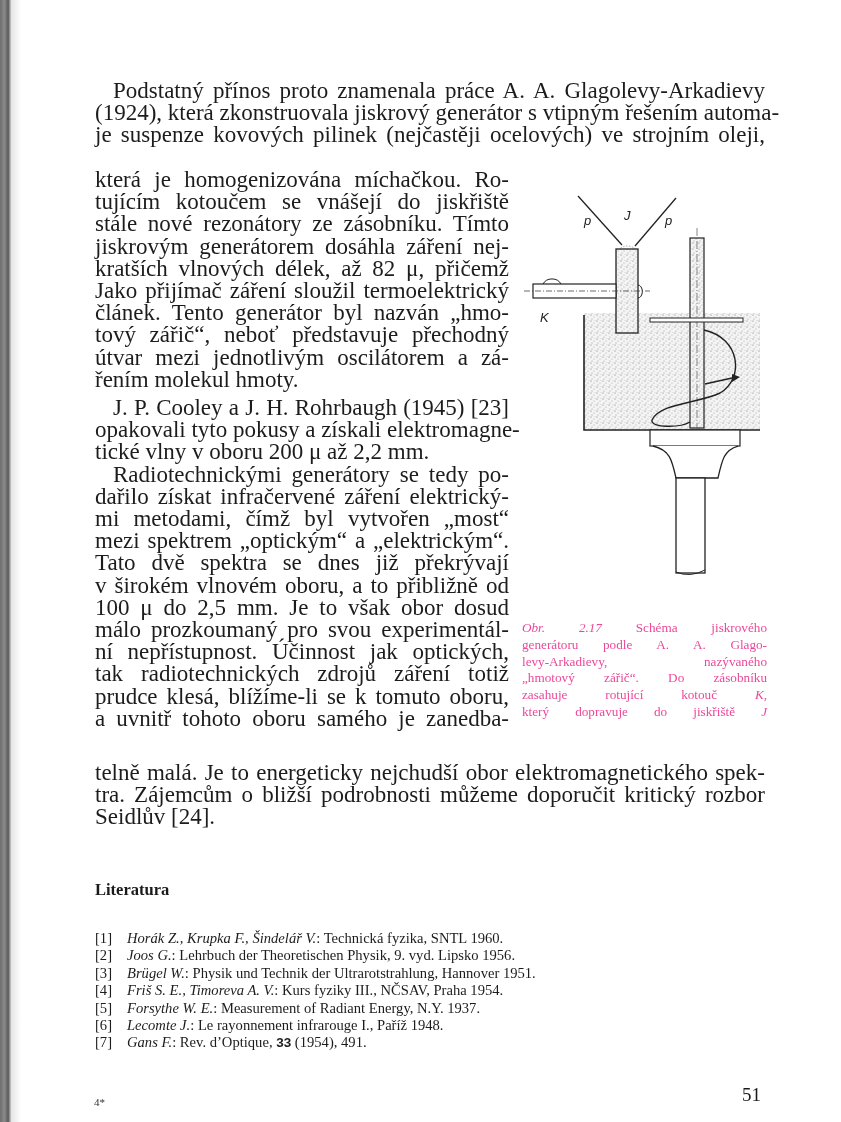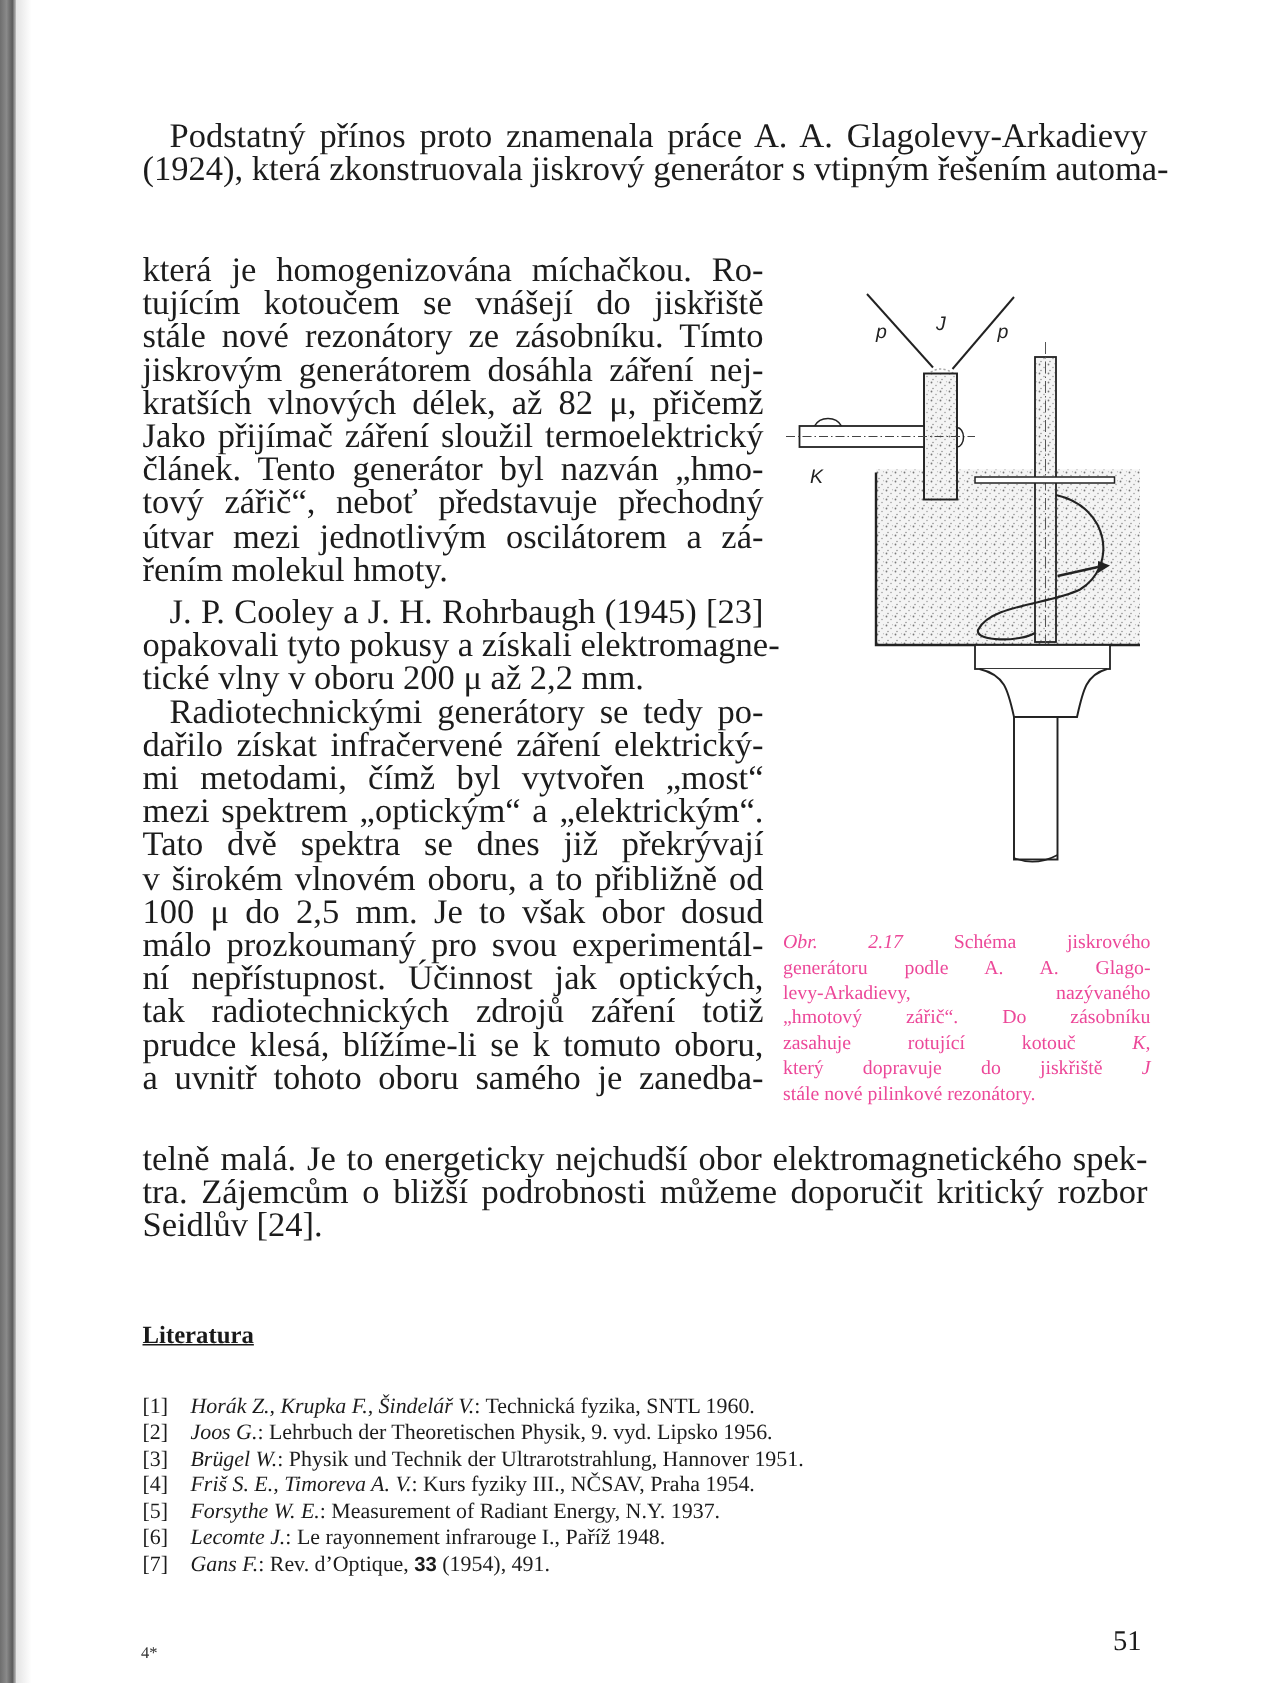--- a/index.html
+++ b/index.html
@@ -37,21 +37,21 @@
     font-family: "Liberation Serif", "DejaVu Serif", serif;
     font-size: 13.2px; line-height: 16.8px; color: #ec4899;
   }
   .caption .line { white-space: nowrap; }
   .fig {
     position: absolute; left: 500px; top: 188px; width: 280px; height: 420px;
   }
   .lit-title {
     position: absolute; left: 95px; top: 880px;
     font-family: "Liberation Serif", "DejaVu Serif", serif;
-    font-weight: bold; font-size: 16.5px; color: #1a1a1a; text-decoration: underline;
+    font-weight: bold; font-size: 16.5px; color: #1a1a1a;
   }
   .refs {
     position: absolute; left: 95px; top: 930px; width: 620px;
     font-family: "Liberation Serif", "DejaVu Serif", serif;
     font-size: 14.6px; line-height: 17.4px; color: #1c1c1c;
   }
   .ref { white-space: nowrap; }
   .ref .num { display: inline-block; width: 32px; }
   .ref .auth { font-style: italic; }
   .ref .bold { font-weight: bold; font-family: "Liberation Sans", "DejaVu Sans", sans-serif; font-size: 13.5px; }
@@ -67,20 +67,21 @@
 </style>
 </head>
 <body>
 
 <div class="binding"></div>
 <div class="binding-shade"></div>
 
 <div class="text" id="full-top">
   <span class="line indent">Podstatný přínos proto znamenala práce A. A. Glagolevy-Arkadievy</span>
   <span class="line">(1924), která zkonstruovala jiskrový generátor s vtipným řešením automa-</span>
+  <span class="line">je suspenze kovových pilinek (nejčastěji ocelových) ve strojním oleji,</span>
 </div>
 
 <div class="text" id="col-left">
   <div>
     <span class="line">která je homogenizována míchačkou. Ro-</span>
     <span class="line">tujícím kotoučem se vnášejí do jiskřiště</span>
     <span class="line">stále nové rezonátory ze zásobníku. Tímto</span>
     <span class="line">jiskrovým generátorem dosáhla záření nej-</span>
     <span class="line">kratších vlnových délek, až 82 μ, přičemž</span>
     <span class="line">Jako přijímač záření sloužil termoelektrický</span>
@@ -163,21 +164,20 @@
   </g>
 </svg>
 
 <div class="caption">
   <span class="line"><i class="it">Obr. 2.17</i><span> Schéma jiskrového</span></span>
   <span class="line">generátoru podle A. A. Glago-</span>
   <span class="line">levy-Arkadievy, nazývaného</span>
   <span class="line">„hmotový zářič“. Do zásobníku</span>
   <span class="line"><span>zasahuje rotující kotouč </span><i class="it">K,</i></span>
   <span class="line"><span>který dopravuje do jiskřiště </span><i class="it">J</i></span>
-  <span class="line last">stále nové pilinkové rezonátory.</span>
 </div>
 
 <div class="text" id="full-bottom">
   <span class="line">telně malá. Je to energeticky nejchudší obor elektromagnetického spek-</span>
   <span class="line">tra. Zájemcům o bližší podrobnosti můžeme doporučit kritický rozbor</span>
   <span class="line last">Seidlův [24].</span>
 </div>
 
 <div class="lit-title">Literatura</div>
 <div class="refs">

